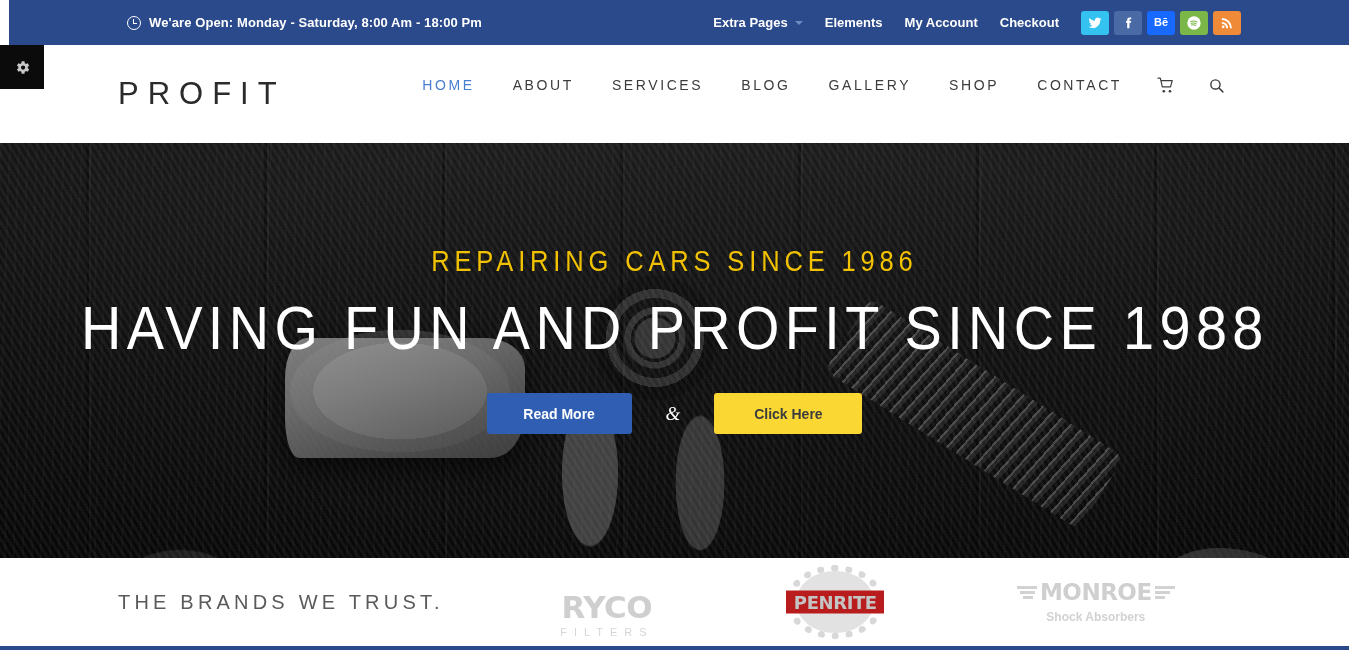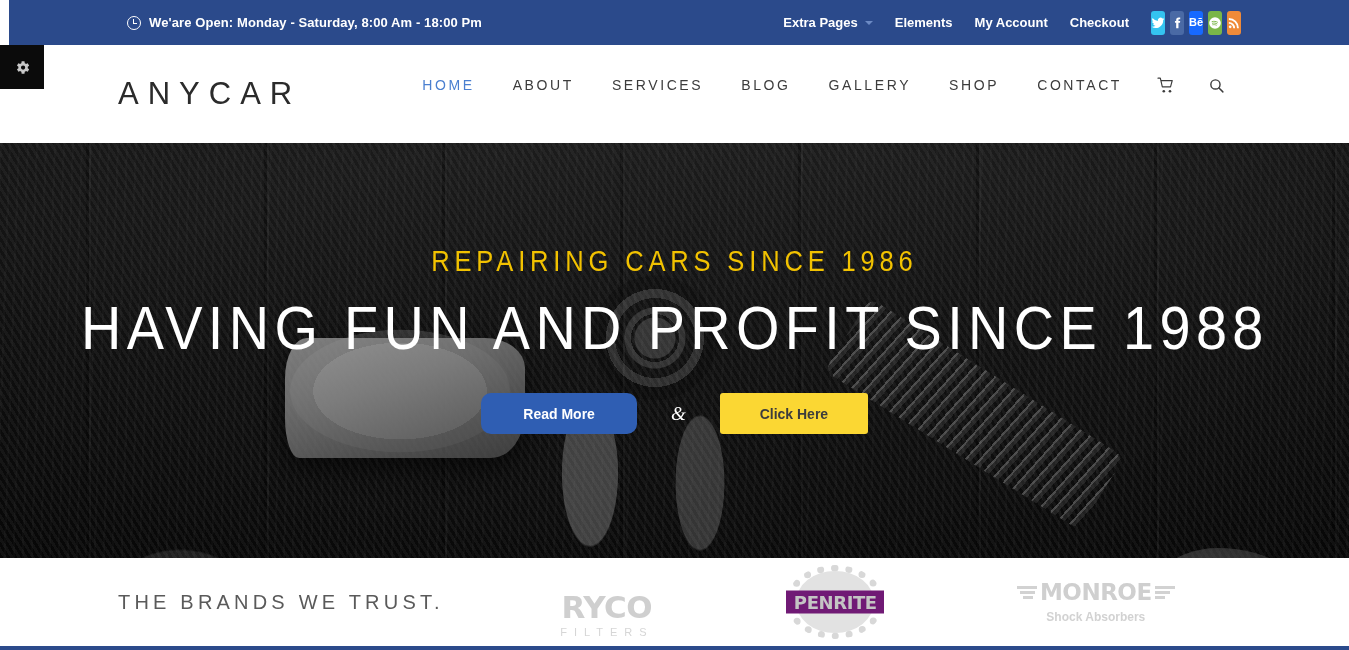--- a/index.html
+++ b/index.html
@@ -79,21 +79,21 @@
   }
   .caret-down {
     width: 0; height: 0;
     border-left: 4px solid transparent;
     border-right: 4px solid transparent;
     border-top: 4px solid #6c8ac4;
     display: inline-block;
   }
   .social-row { display: flex; gap: 5px; align-items: center; }
   .social-btn {
-    width: 14px; height: 24px;
+    width: 28px; height: 24px;
     border-radius: 3px;
     display: flex;
     align-items: center;
     justify-content: center;
     color: #fff;
     font-size: 13px;
     font-weight: bold;
     cursor: pointer;
     line-height: 1;
   }
@@ -265,22 +265,22 @@
     font-weight: bold;
     cursor: pointer;
     font-family: "Liberation Sans", sans-serif;
     display: inline-flex;
     align-items: center;
     justify-content: center;
   }
   .btn-read {
     background: #2f5eb3;
     color: #ffffff;
-    width: 156px; height: 41px;
-    border-radius: 10px;
+    width: 145px; height: 41px;
+    border-radius: 3px;
   }
   .btn-click {
     background: #fbd733;
     color: #3c3c3c;
     width: 148px; height: 41px;
     border-radius: 3px;
   }
   .amp {
     color: #ffffff;
     font-size: 19px;
@@ -362,21 +362,21 @@
   .penrite-word {
     position: absolute;
     left: 0; right: 0; top: 50%;
     transform: translateY(-50%);
     text-align: center;
     color: #c4c4c4;
     font-size: 18px;
     font-weight: bold;
     letter-spacing: -0.4px;
     font-family: "DejaVu Sans", sans-serif;
-    background: #701a75;
+    background: #b91c1c;
     padding: 1px 0;
   }
   
   .brand-monroe { flex-direction: column; line-height: 1.1; }
   .monroe-row { display: flex; align-items: center; gap: 3px; }
   .monroe-wing { display: flex; flex-direction: column; gap: 2px; }
   .monroe-wing i { display: block; height: 3px; background: #d2d2d2; }
   .monroe-wing i:nth-child(1) { width: 20px; }
   .monroe-wing i:nth-child(2) { width: 15px; margin-left: 3px; }
   .monroe-wing i:nth-child(3) { width: 10px; margin-left: 6px; }
@@ -461,21 +461,21 @@
   </div>
 </div>
 
 <header class="header">
   <div class="settings-tab">
     <svg class="gear-icon" width="17" height="17" viewBox="0 0 24 24" fill="#c9c9c9" aria-hidden="true">
       <path d="M19.4 13a7.8 7.8 0 0 0 0-2l2-1.6-2-3.4-2.5 1a7.6 7.6 0 0 0-1.7-1L14.8 3h-4l-.4 2.9c-.6.3-1.2.6-1.7 1l-2.5-1-2 3.4L6.2 11a7.8 7.8 0 0 0 0 2l-2 1.6 2 3.4 2.5-1c.5.4 1.1.8 1.7 1l.4 2.9h4l.4-2.9c.6-.3 1.2-.6 1.7-1l2.5 1 2-3.4-2-1.6zM12.8 15a3 3 0 1 1 0-6 3 3 0 0 1 0 6z"></path>
     </svg>
   </div>
 
-  <div class="logo">ANYCAR</div>
+  <div class="logo">PROFIT</div>
 
   <nav class="mainnav">
     <a class="mainnav-item active">HOME</a>
     <a class="mainnav-item">ABOUT</a>
     <a class="mainnav-item">SERVICES</a>
     <a class="mainnav-item">BLOG</a>
     <a class="mainnav-item">GALLERY</a>
     <a class="mainnav-item">SHOP</a>
     <a class="mainnav-item">CONTACT</a>
 

